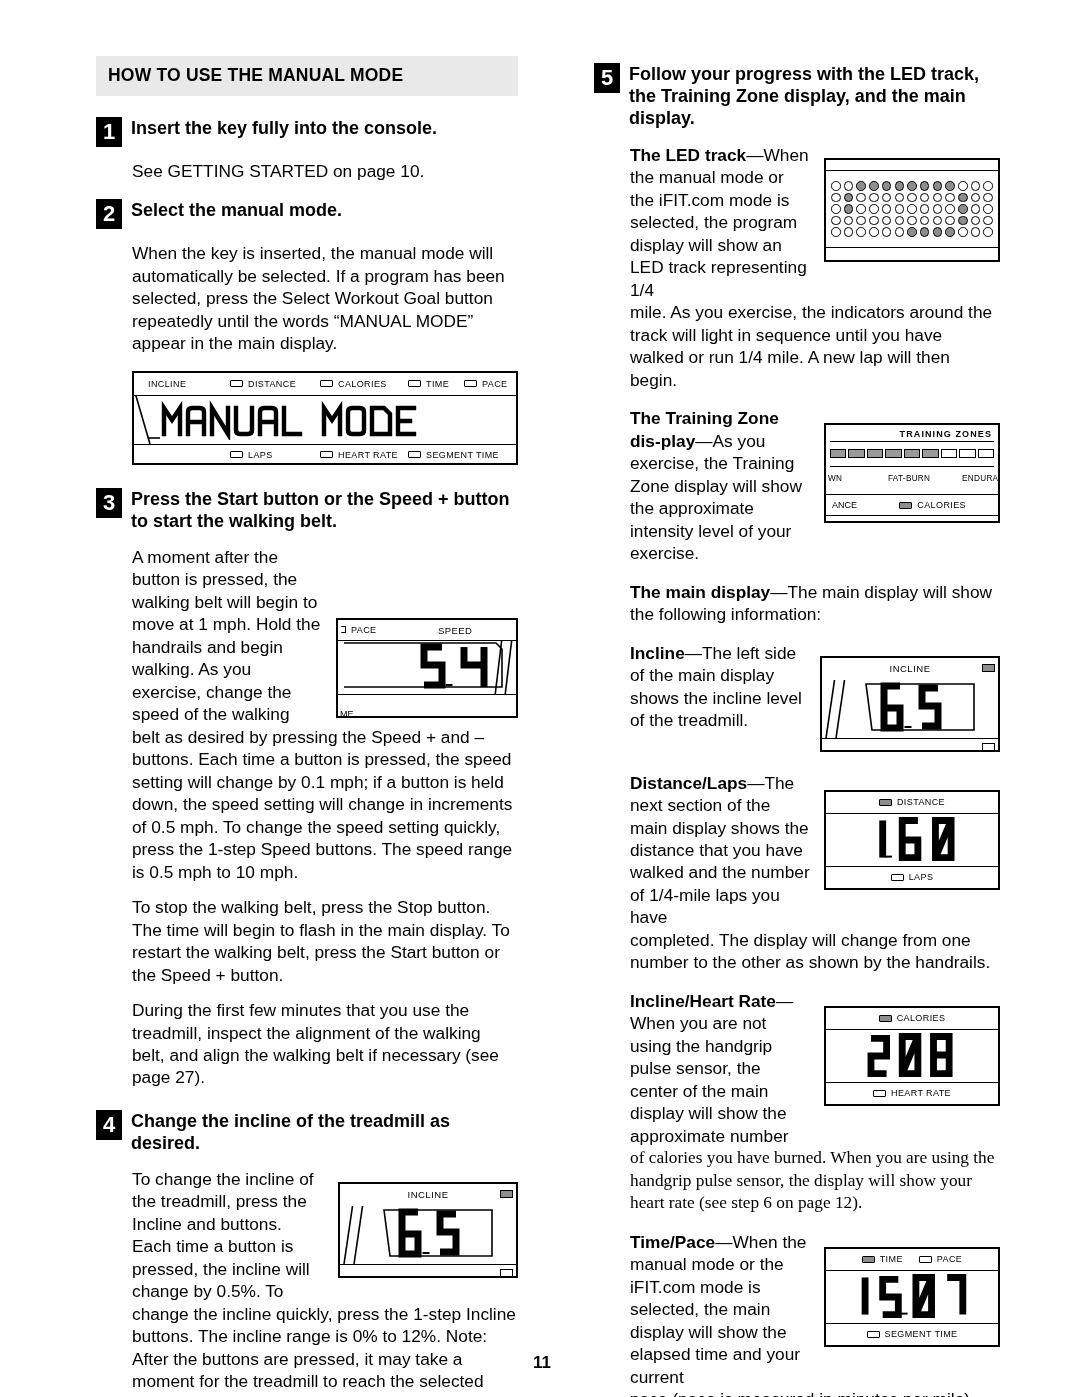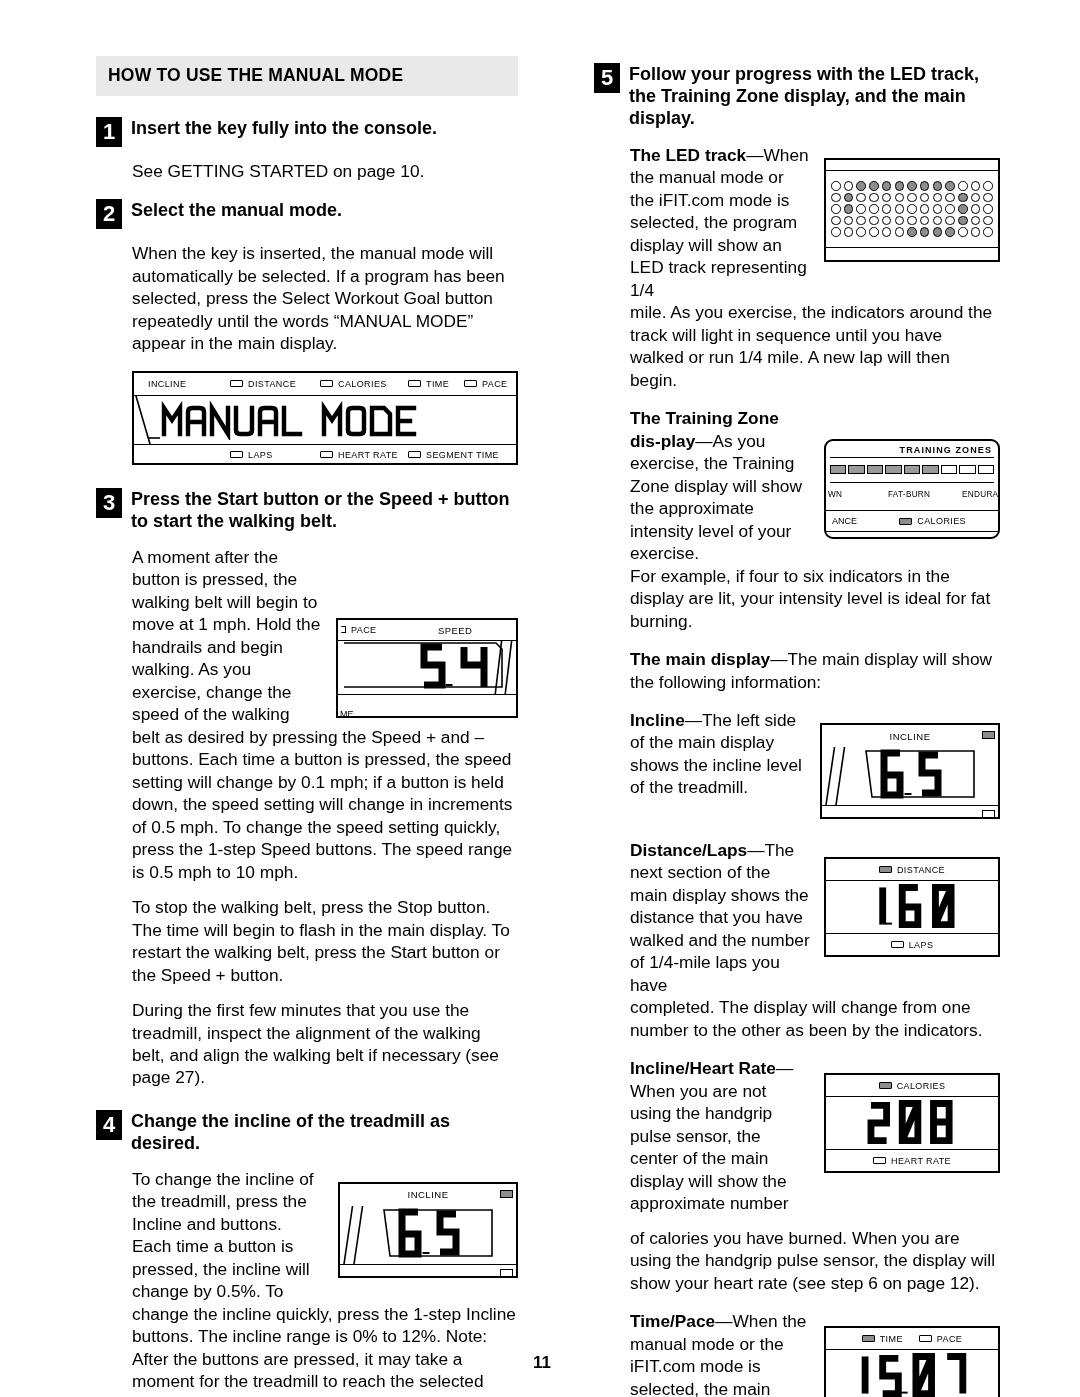--- a/index.html
+++ b/index.html
@@ -429,21 +429,21 @@
           <div class="ledband bot"></div>
         </div>
 
         <p class="body nopad" style="margin-top:14px;">
           <span class="lead">The LED track</span><span>—</span><span>When the manual mode or the iFIT.com mode is selected, the program display will show an LED track representing 1/4</span>
         </p>
         <p class="body nopad" style="margin-top:0;">mile. As you exercise, the indicators around the track will light in sequence until you have walked or run 1/4 mile. A new lap will then begin.</p>
       </div>
 
       <div class="clearfix" style="padding-left:36px;">
-        <div class="panel tzpanel floatfig" style="margin-top:32px;border-radius:9px;">
+        <div class="panel tzpanel floatfig" style="margin-top:16px;">
           <div class="tztitle">TRAINING ZONES</div>
           <div style="height:5px;border-top:1.6px solid #000;margin:0 4px;"></div>
           <div class="tzbars" id="tz-bars">
               <div class="tzbar lit"></div>
               <div class="tzbar lit"></div>
               <div class="tzbar lit"></div>
               <div class="tzbar lit"></div>
               <div class="tzbar lit"></div>
               <div class="tzbar lit"></div>
               <div class="tzbar"></div>
@@ -462,21 +462,20 @@
               <span class="box lit"></span>
               <span>CALORIES</span>
             </span>
           </div>
           <div class="tzbase"></div>
         </div>
 
         <p class="body nopad" style="margin-top:16px;">
           <span class="lead">The Training Zone dis-play</span><span>—</span><span>As you exercise, the Training Zone display will show the approximate intensity level of your exercise.</span>
         </p>
-        <p class="body nopad" style="margin-top:0;">For example, if four to six indicators in the display are lit, your intensity level is ideal for fat burning.</p>
       </div>
 
       <p class="body nopad" style="margin-top:16px;padding-left:36px;">
         <span class="lead">The main display</span><span>—</span><span>The main display will show the following information:</span>
       </p>
 
       <div class="clearfix" style="padding-left:36px;">
         <div class="panel floatfig" style="width:180px;height:96px;margin-top:14px;">
           <div class="inc-head">
             <span>INCLINE</span>
@@ -532,21 +531,21 @@
             <span class="ind">
               <span class="box"></span>
               <span>LAPS</span>
             </span>
           </div>
         </div>
 
         <p class="body nopad" style="margin-top:16px;">
           <span class="lead">Distance/Laps</span><span>—</span><span>The next section of the main display shows the distance that you have walked and the number of 1/4-mile laps you have</span>
         </p>
-        <p class="body nopad" style="margin-top:0;">completed. The display will change from one number to the other as been by the indicators.</p>
+        <p class="body nopad" style="margin-top:0;">completed. The display will change from one number to the other as shown by the handrails.</p>
       </div>
 
       <div class="clearfix" style="padding-left:36px;">
         <div class="panel sp floatfig" style="margin-top:16px;">
           <div class="sphead">
             <span class="ind">
               <span class="box lit"></span>
               <span>CALORIES</span>
             </span>
           </div>
@@ -566,21 +565,21 @@
             <span class="ind">
               <span class="box"></span>
               <span>HEART RATE</span>
             </span>
           </div>
         </div>
 
         <p class="body nopad" style="margin-top:16px;">
           <span class="lead">Incline/Heart Rate</span><span>—</span><span>When you are not using the handgrip pulse sensor, the center of the main display will show the approximate number</span>
         </p>
-        <p class="body nopad" style="margin-top:12px;">of calories you have burned. When you are using the handgrip pulse sensor, the display will show your heart rate (see step 6 on page 12).</p>
+        <p class="body nopad" style="margin-top:0;font-family:Liberation Serif, serif;">of calories you have burned. When you are using the handgrip pulse sensor, the display will show your heart rate (see step 6 on page 12).</p>
       </div>
 
       <div class="clearfix" style="padding-left:36px;">
         <div class="panel sp floatfig" style="margin-top:16px;">
           <div class="sphead" style="gap:16px;">
             <span class="ind">
               <span class="box lit"></span>
               <span>TIME</span>
             </span>
             <span class="ind">

